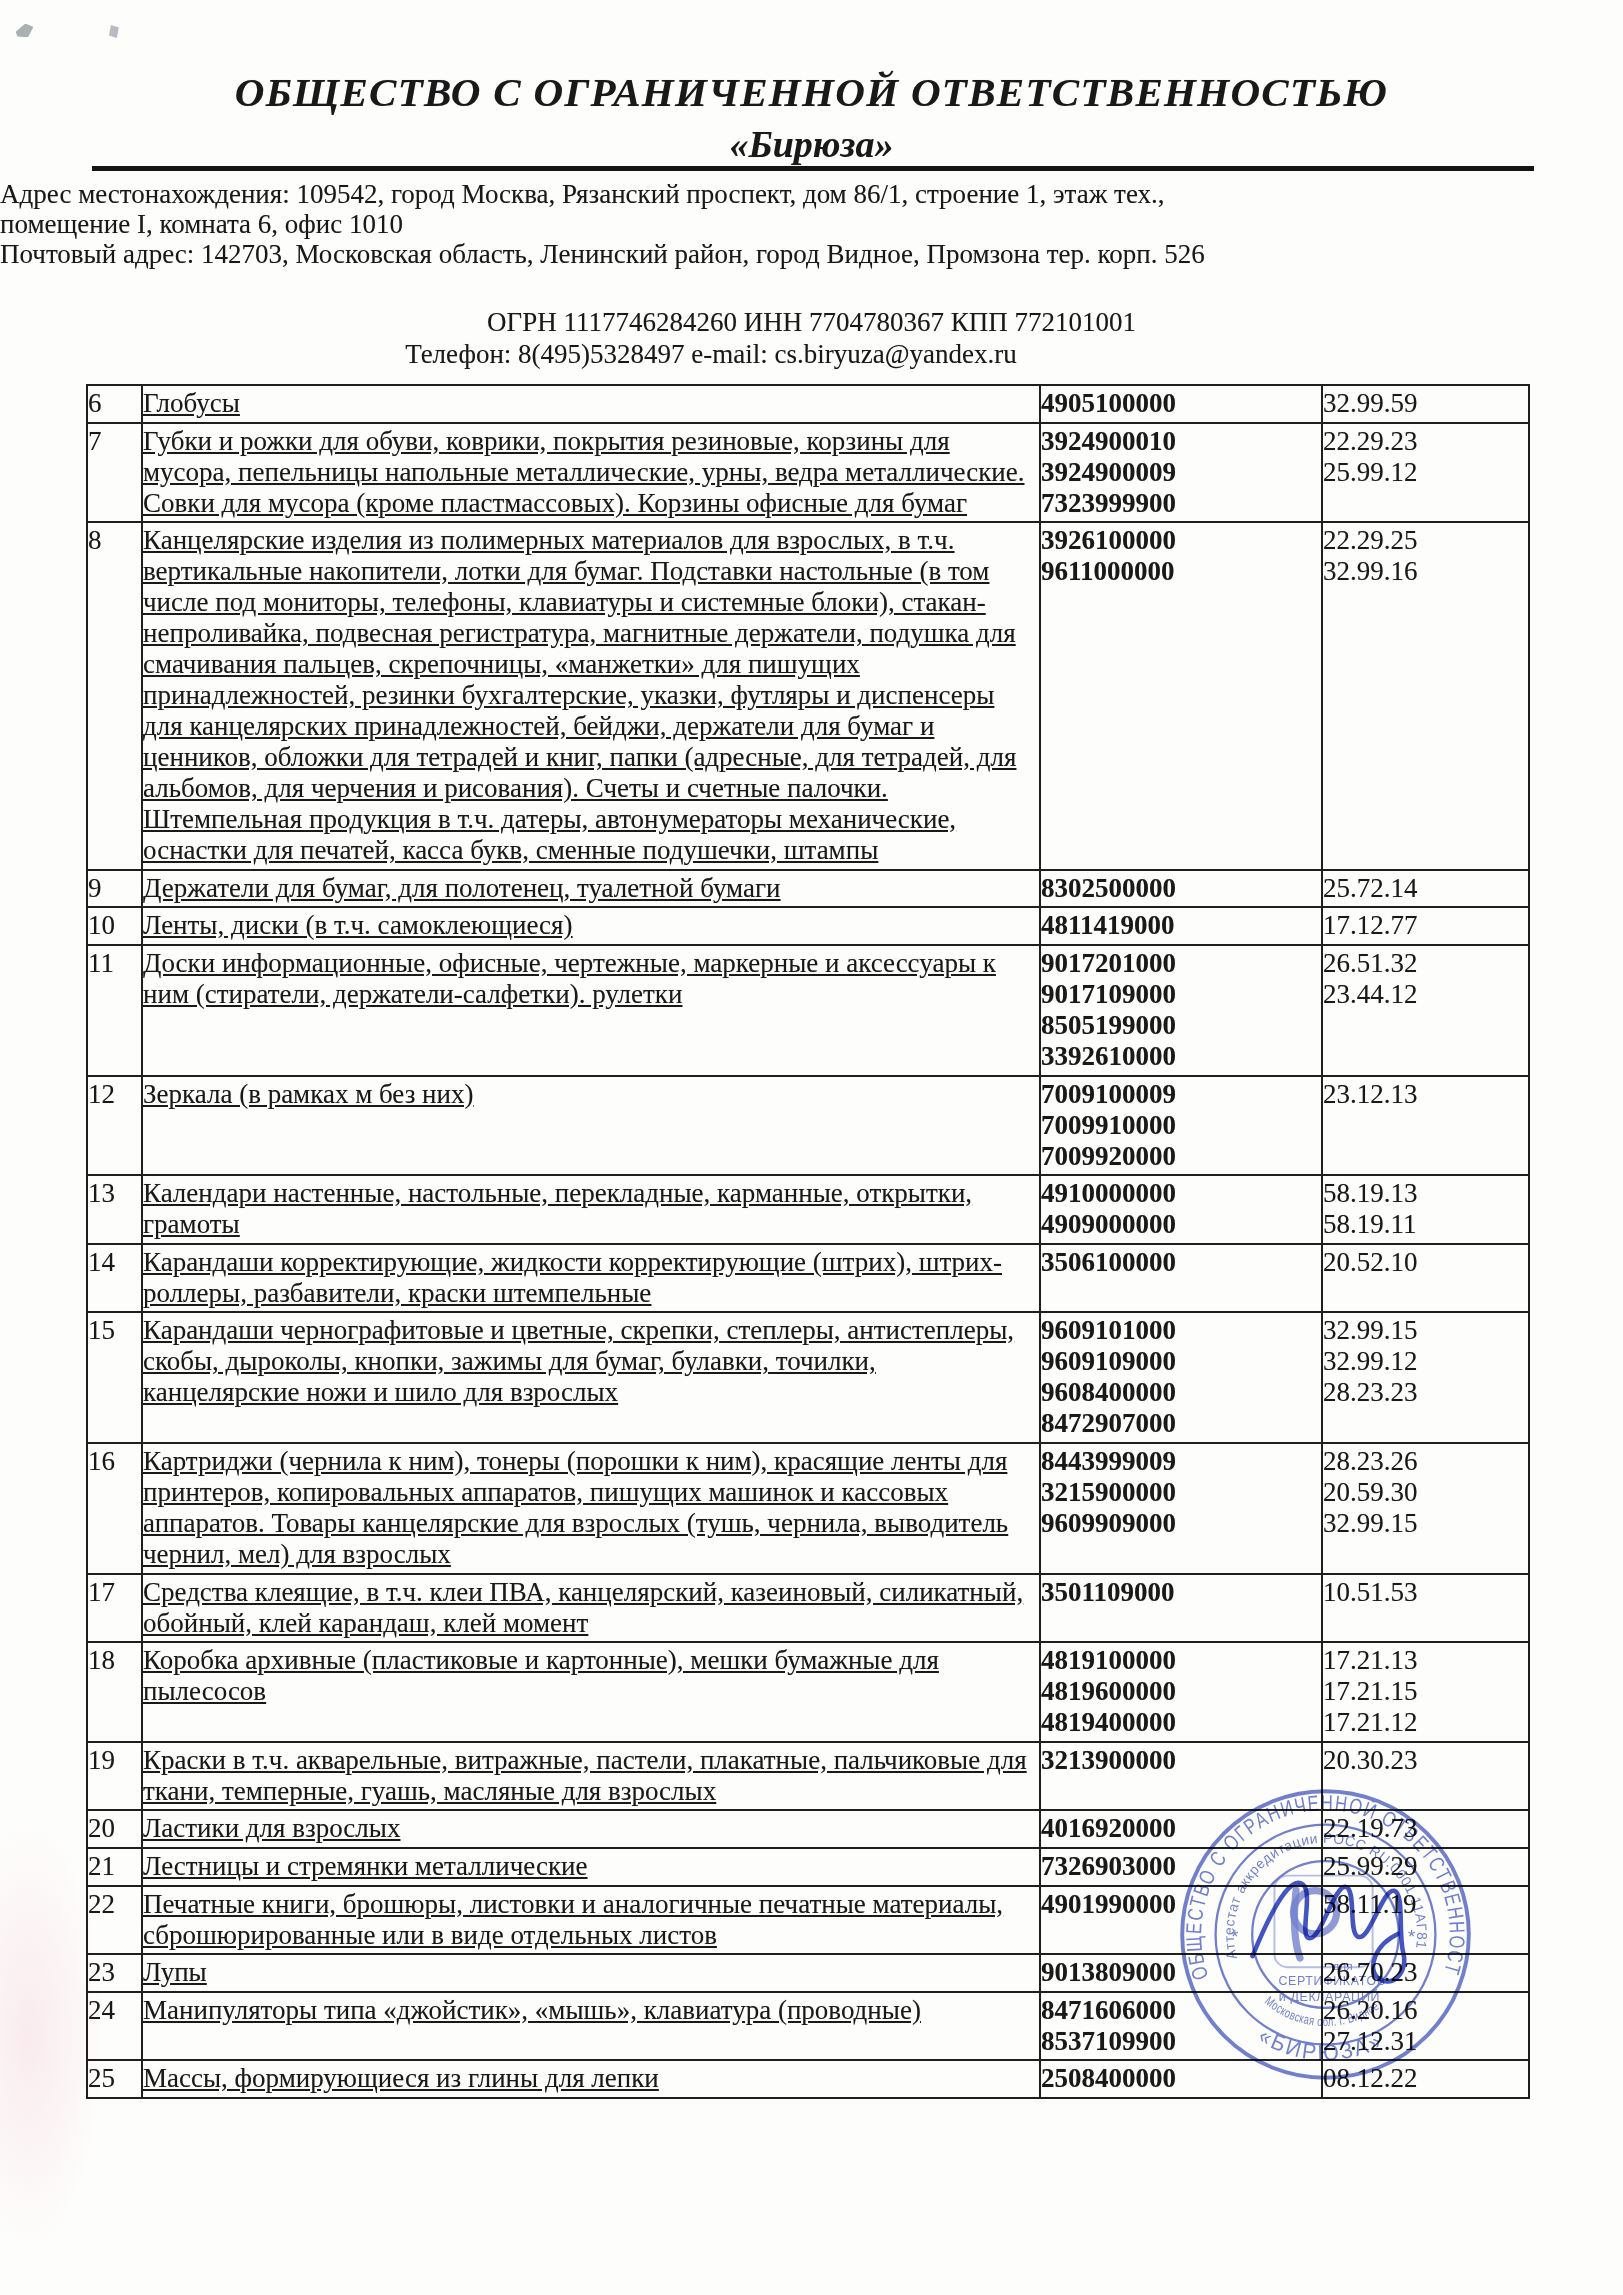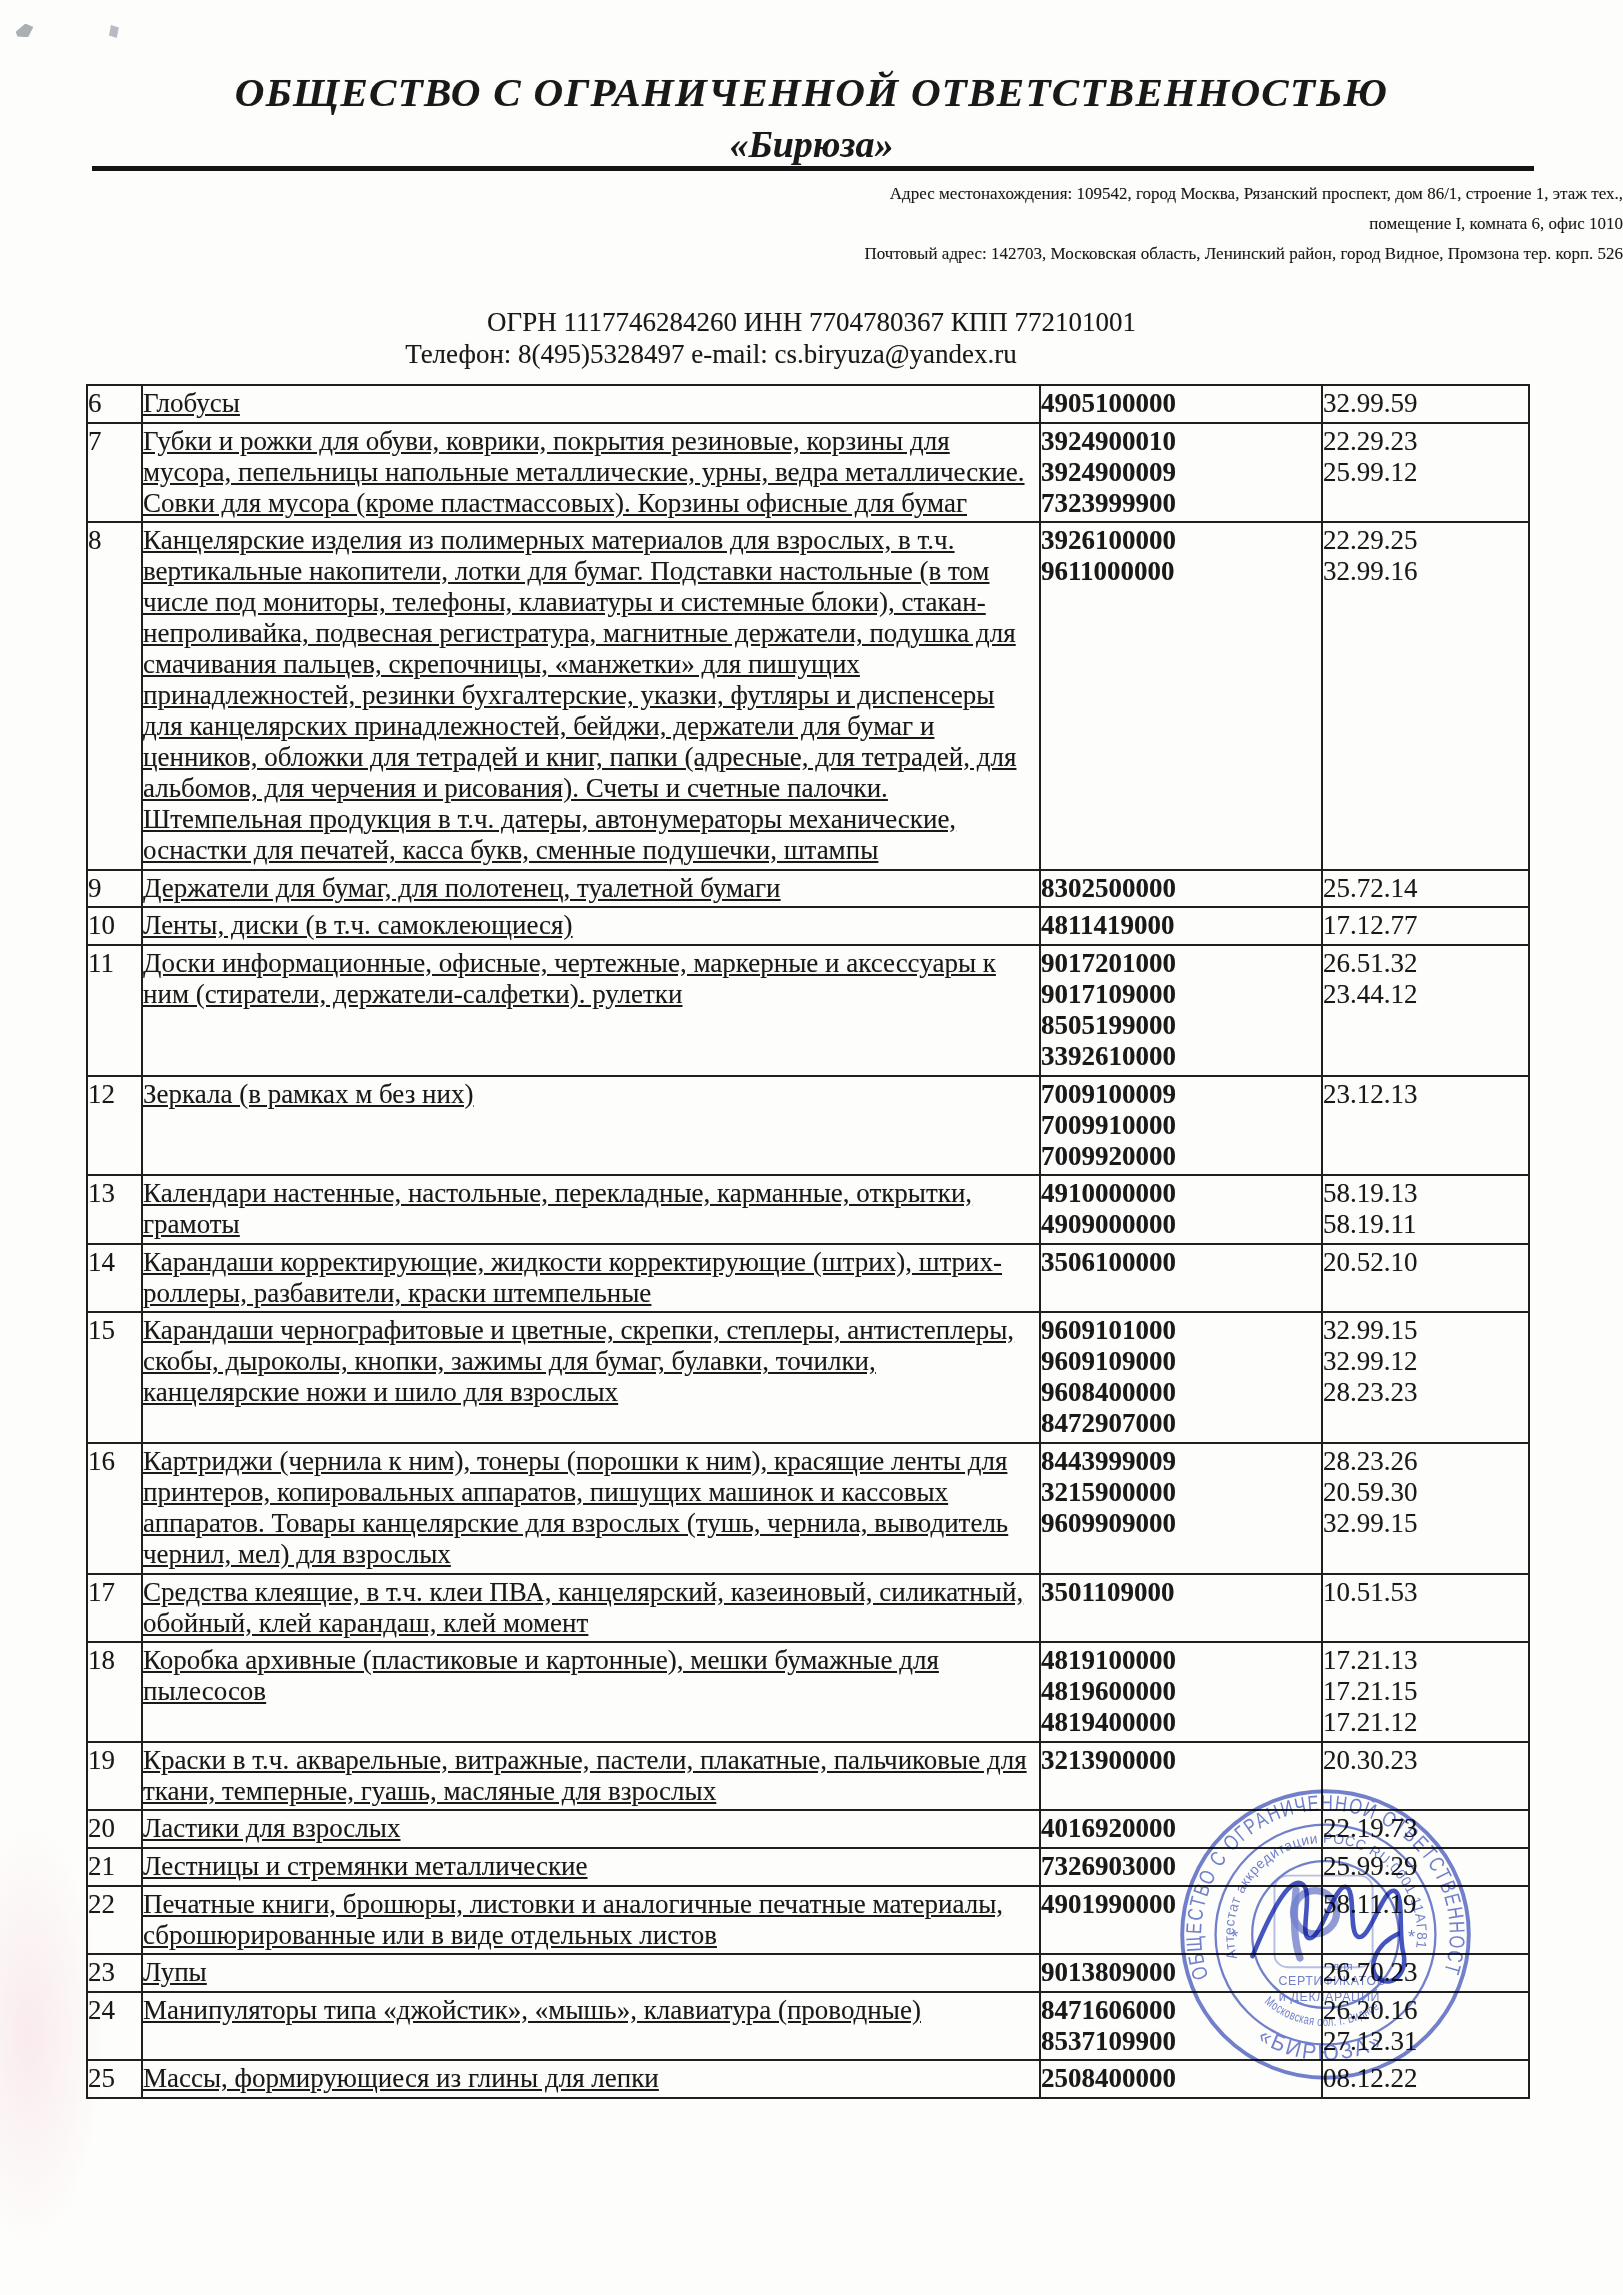--- a/index.html
+++ b/index.html
@@ -24,21 +24,21 @@
   .title2{
     position:absolute;left:0;top:122px;width:1623px;
     text-align:center;font-size:38px;font-weight:bold;font-style:italic;
   }
   .rule{
     position:absolute;left:92px;top:166px;width:1442px;height:4.6px;
     background:#151515;
   }
   .addr{
     position:absolute;left:0;top:179px;width:1623px;
-    text-align:right;font-size:17px;line-height:30px;
+    text-align:left;font-size:27px;line-height:30px;
   }
   .reg{
     position:absolute;left:0;top:307px;width:1623px;
     text-align:center;font-size:27px;line-height:30px;
   }
   .phone{
     position:absolute;left:0;top:339px;width:1422px;
     text-align:center;font-size:27px;line-height:30px;
   }
 

